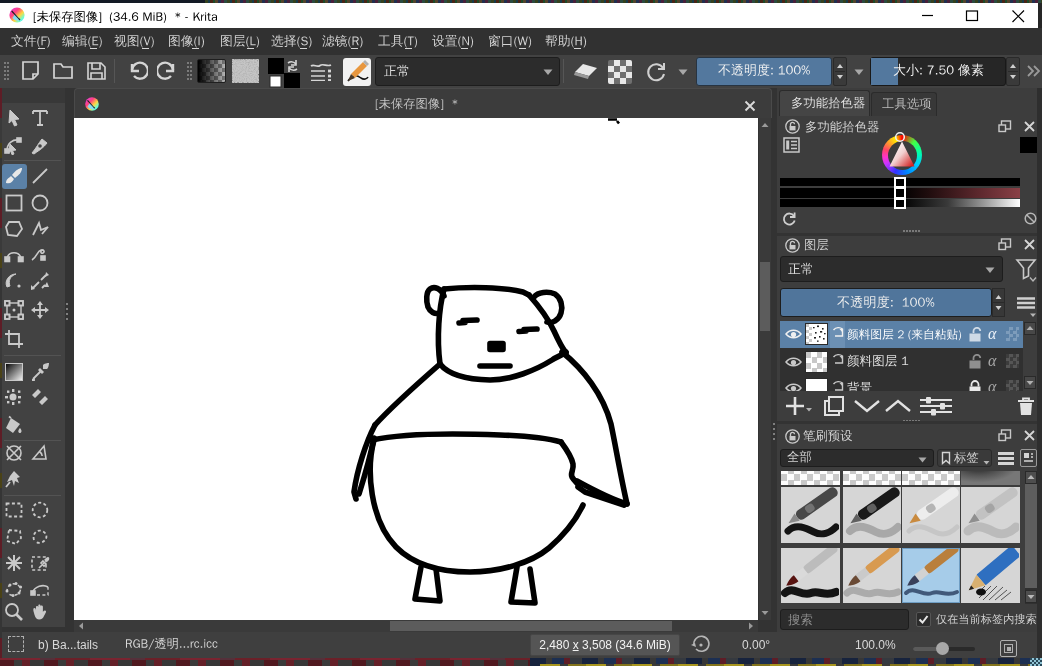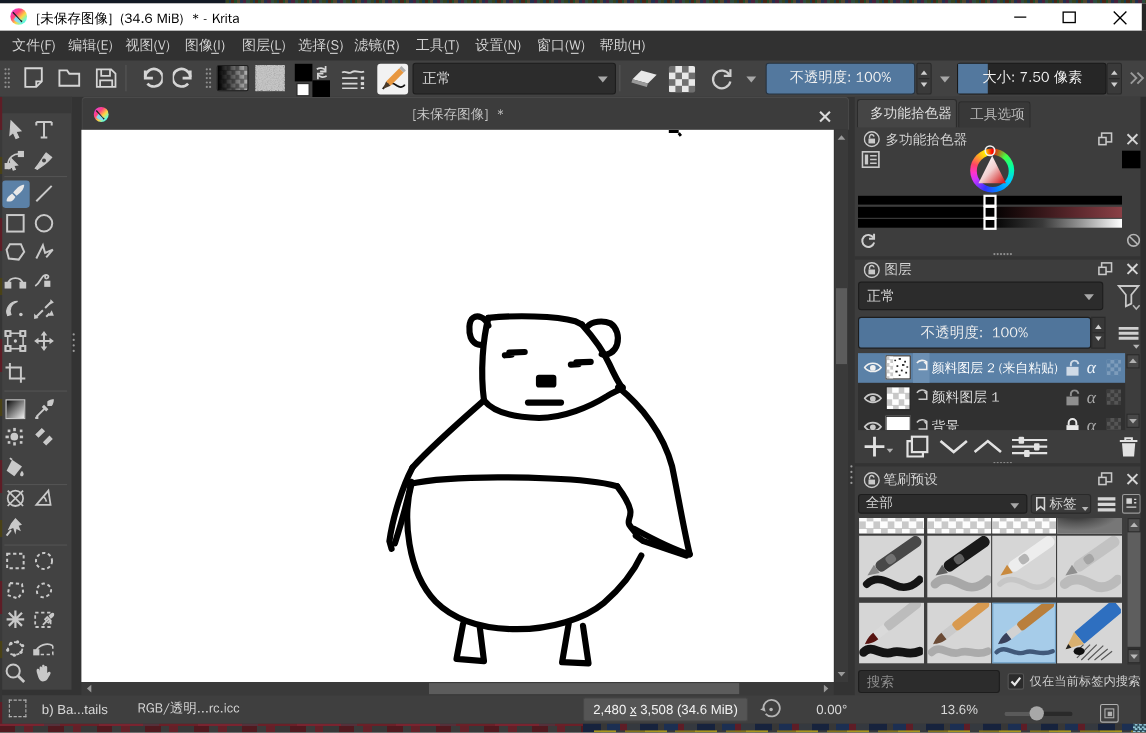--- a/index.html
+++ b/index.html
@@ -895,21 +895,21 @@
         <path d="M7 0H5.9L4.4 -3.6H2V0H1V-8.4H4.1Q5.7 -8.4 6.5 -7.4Q6.8 -7 6.9 -6.3Q6.9 -6.2 6.9 -6Q6.9 -4.9 6.1 -4.3Q5.8 -4 5.4 -3.9ZM5.9 -6Q5.9 -7.3 4.5 -7.4Q4.3 -7.5 4.1 -7.5H2V-4.5H4Q5.5 -4.5 5.8 -5.6Q5.9 -5.8 5.9 -6Z M14.9 0.1H14.2L14 -1Q13.2 0.1 11.8 0.1Q11.7 0.1 11.6 0.1Q9.7 0.1 8.8 -1.5Q8.1 -2.6 8.1 -4.1Q8.1 -6 9.1 -7.3Q10.1 -8.5 11.8 -8.5Q13.6 -8.5 14.5 -7Q14.7 -6.6 14.8 -6.1L13.8 -5.8Q13.6 -7 12.7 -7.4Q12.2 -7.6 11.7 -7.6Q10.1 -7.6 9.5 -5.8Q9.3 -5.1 9.3 -4.1Q9.3 -2.4 10.1 -1.5Q10.7 -0.7 11.7 -0.7Q13 -0.7 13.5 -1.7Q13.8 -2.2 13.8 -2.9V-3.3H11.7V-4.2H14.9Z M22.6 -2.3Q22.6 -1.2 21.8 -0.5Q21.1 -0 20 0H19.7H16.6V-8.4H19.7Q20.8 -8.4 21.3 -8.1Q21.4 -8 21.5 -8Q22.3 -7.4 22.3 -6.3Q22.3 -5.2 21.5 -4.7L21.1 -4.5Q21 -4.5 20.9 -4.5V-4.4Q21.9 -4.2 22.4 -3.3Q22.6 -2.8 22.6 -2.3ZM21.3 -6.2Q21.3 -7.4 20 -7.5Q19.8 -7.5 19.7 -7.5H17.6V-4.8H19.4Q21.3 -4.8 21.3 -6.2ZM21.6 -2.4Q21.6 -3.1 21 -3.6Q21 -3.6 20.9 -3.7Q20.5 -4 19.6 -4H17.6V-0.9H19.7Q21.3 -0.9 21.5 -2Q21.6 -2.1 21.6 -2.4Z M29.3 -8.4 24.2 2.1H23.4L28.4 -8.4Z M36.5 1Q33.7 1.1 32.3 -0.4L30.3 1Q30.1 0.5 29.8 0.2L31.9 -0.9V-6H31.1Q30.5 -6 29.9 -6Q29.9 -6.3 29.9 -6.6Q30.5 -6.6 31.1 -6.6H32.7V-0.9Q33.6 -0.3 34.4 -0Q35.1 0.1 36.5 0.1L41 0.2Q40.5 0.5 40.6 1ZM32.5 -8.3 31.8 -7.7 30.4 -9.5 31.1 -10ZM38.9 -1.3V-2.9L37.6 -2.8L36.9 -3L37.5 -4.3H35.9Q35.9 -2.5 34.9 -1.4Q34.5 -0.9 33.8 -0.5Q33.6 -0.9 33.3 -1.1Q35 -1.8 35 -4.3Q34.5 -4.3 33.9 -4.3Q34 -4.6 33.9 -4.9L33.3 -4.4Q33.1 -4.8 32.7 -5.1Q34.2 -5.9 35.4 -7.3H34.6Q34 -7.3 33.4 -7.3Q33.4 -7.6 33.4 -7.9Q34 -7.9 34.6 -7.9H36.5V-9Q35 -8.9 34.6 -8.9Q34.2 -8.9 34.1 -8.9L33.6 -9.7Q34.8 -9.5 36.2 -9.6Q37.7 -9.7 38.2 -9.8Q38.6 -9.9 38.9 -10.1Q39 -9.6 39.2 -9.2Q38.6 -9 37.3 -9V-7.9H39.3Q39.9 -7.9 40.5 -7.9Q40.5 -7.6 40.5 -7.3Q39.9 -7.3 39.3 -7.3H38Q38.6 -6.6 39.2 -6.2Q39.8 -5.7 40.9 -5.3Q40.5 -5.1 40.3 -4.6Q39.4 -4.9 38.7 -5.6Q37.9 -6.3 37.3 -7V-6.5Q37.3 -5.7 37.4 -4.9H38.4L38.5 -4.2L38.4 -4.2L38 -3.5H39.7V-1.2Q39.7 -0.8 39.4 -0.5Q38.9 -0.1 37.6 -0.1Q37.7 -0.7 37.4 -1.1Q37.7 -1.1 38.3 -1.1Q38.8 -1.1 38.9 -1.1Q38.9 -1.2 38.9 -1.3ZM35.1 -4.9H36.5Q36.5 -5.7 36.5 -6.5V-7.3Q35.7 -6.1 34 -4.9Q34.6 -4.9 35.1 -4.9Z M51.8 -0.2V-3.1H48.8Q48.8 -1.6 47.9 -0.3Q47 1 45.6 1.5Q45.4 1 44.9 0.8Q46.2 0.5 47.1 -0.6Q47.9 -1.7 47.9 -3.2L47.9 -9.6L52.7 -9.6V0.1Q52.7 0.9 52.2 1.3Q51.7 1.6 50.5 1.6Q50.6 1 50.2 0.5Q50.6 0.6 51.1 0.6Q51.6 0.6 51.7 0.5Q51.8 0.4 51.8 -0.2ZM43.3 -1.5H42.5V-9.2H46.5V-1.5H45.6V-2.1H43.3ZM51.8 -6.4V-9H48.7V-6.5Q49.3 -6.4 49.8 -6.4ZM51.8 -3.8V-5.8H49.8Q49.3 -5.8 48.7 -5.8L48.8 -3.8ZM45.6 -5.9V-8.6H43.3V-5.9ZM45.6 -5.3H43.3V-2.7H45.6Z M56.4 0H55.1V-1.4H56.4Z M60.1 0H58.7V-1.4H60.1Z M63.8 0H62.4V-1.4H63.8Z M68.8 -5.4H68.6Q67.4 -5.4 66.9 -4.3Q66.7 -3.8 66.7 -3.1V0H65.7V-6.2H66.6V-4.7H66.6Q67.2 -6.4 68.3 -6.4Q68.5 -6.4 68.8 -6.3Z M74.2 -2Q74 -0.7 72.9 -0.1Q72.4 0.1 71.8 0.1Q70.3 0.1 69.6 -1.3Q69.2 -2.1 69.2 -3.1Q69.2 -4.7 70 -5.6Q70.7 -6.4 71.8 -6.4Q73.3 -6.4 73.9 -5.1Q74.1 -4.7 74.2 -4.2L73.3 -4.1Q73.2 -5 72.5 -5.4Q72.3 -5.5 72 -5.5Q71.9 -5.6 71.8 -5.6Q70.7 -5.6 70.3 -4.2Q70.2 -3.7 70.2 -3.2Q70.2 -1.6 70.9 -1Q71.3 -0.7 71.8 -0.7Q72.9 -0.7 73.3 -2Q73.3 -2.1 73.3 -2.2Z M77.2 0H75.8V-1.4H77.2Z M80.3 -7.3H79.2V-8.4H80.3ZM80.2 0H79.3V-6.2H80.2Z M86.6 -2Q86.4 -0.7 85.3 -0.1Q84.8 0.1 84.2 0.1Q82.7 0.1 82 -1.3Q81.6 -2.1 81.6 -3.1Q81.6 -4.7 82.4 -5.6Q83.1 -6.4 84.2 -6.4Q85.7 -6.4 86.3 -5.1Q86.5 -4.7 86.6 -4.2L85.7 -4.1Q85.7 -5 84.9 -5.4Q84.7 -5.5 84.4 -5.5Q84.4 -5.6 84.3 -5.6Q83.1 -5.6 82.7 -4.2Q82.6 -3.7 82.6 -3.2Q82.6 -1.6 83.3 -1Q83.7 -0.7 84.2 -0.7Q85.4 -0.7 85.7 -2Q85.7 -2.1 85.7 -2.2Z M92.5 -2Q92.2 -0.7 91.2 -0.1Q90.7 0.1 90.1 0.1Q88.5 0.1 87.8 -1.3Q87.4 -2.1 87.4 -3.1Q87.4 -4.7 88.3 -5.6Q89 -6.4 90.1 -6.4Q91.5 -6.4 92.2 -5.1Q92.4 -4.7 92.5 -4.2L91.6 -4.1Q91.5 -5 90.8 -5.4Q90.6 -5.5 90.3 -5.5Q90.2 -5.6 90.1 -5.6Q89 -5.6 88.6 -4.2Q88.5 -3.7 88.5 -3.2Q88.5 -1.6 89.2 -1Q89.5 -0.7 90.1 -0.7Q91.2 -0.7 91.6 -2Q91.6 -2.1 91.6 -2.2Z" fill="#d8d8d8"></path>
       </svg></div>
 <div style="position:absolute;left:530px;top:634px;width:150px;height:22px;background:#555555;border:1px solid #464646;border-radius:2px"></div>
 <div style="position:absolute;left:530px;top:638px;width:150px;text-align:center;font-size:12px;color:#f2f2f2;white-space:pre">2,480 <span style="text-decoration:underline">x</span> 3,508 (34.6 MiB)</div>
 <svg style="position:absolute;left:688px;top:634px;" width="26" height="22" viewBox="0 0 26 22">
       <path d="M6 11 A7.5 7.5 0 1 1 8 15" fill="none" stroke="#b5b5b5" stroke-width="1.6"></path>
       <path d="M3 11 L7 9 L8 13 Z" fill="#b5b5b5"></path>
       <circle cx="13" cy="11" r="1.6" fill="#b5b5b5"></circle>
     </svg>
 <div style="position:absolute;left:742px;top:638px;font-size:12px;color:#d8d8d8;white-space:pre;">0.00°</div>
-<div style="position:absolute;left:855px;top:638px;font-size:12px;color:#d8d8d8;white-space:pre;">13.6%</div>
+<div style="position:absolute;left:855px;top:638px;font-size:12px;color:#d8d8d8;white-space:pre;">100.0%</div>
 <div style="position:absolute;left:913px;top:647px;width:62px;height:4px;background:#2a2a2a;border-radius:2px"></div>
 <div style="position:absolute;left:913px;top:647px;width:30px;height:4px;background:#5a5a5a;border-radius:2px"></div>
 <div style="position:absolute;left:936px;top:642px;width:13px;height:13px;border-radius:50%;background:#a8a8a8"></div>
 <div style="position:absolute;left:1000px;top:640px;width:17px;height:17px;border:1.5px solid #b0b0b0;border-radius:2px"></div>
 <div style="position:absolute;left:1004px;top:644px;width:9px;height:9px;border:1.5px solid #b0b0b0"></div>
 <div style="position:absolute;left:1006.5px;top:646.5px;width:4px;height:4px;background:#b0b0b0"></div>
 <div style="position:absolute;left:0px;top:658px;width:1042px;height:8px;background:#3b3b3b"></div>
 <div style="position:absolute;left:0px;top:658px;width:530px;height:2.5px;background:repeating-linear-gradient(90deg,#7a2430 0 40px,#55303a 40px 55px,#6b2028 55px 90px)"></div>
 <div style="position:absolute;left:0px;top:660px;width:530px;height:6px;background:repeating-linear-gradient(90deg,#50191f 0 14px,#3a3a3a 14px 22px,#642028 22px 30px,#373737 30px 44px)"></div>
 <div style="position:absolute;left:530px;top:658px;width:512px;height:8px;background:repeating-linear-gradient(90deg,#17233d 0 16px,#373737 16px 22px,#1c2f52 22px 34px,#5e1d26 34px 40px,#35393f 40px 52px)"></div>

